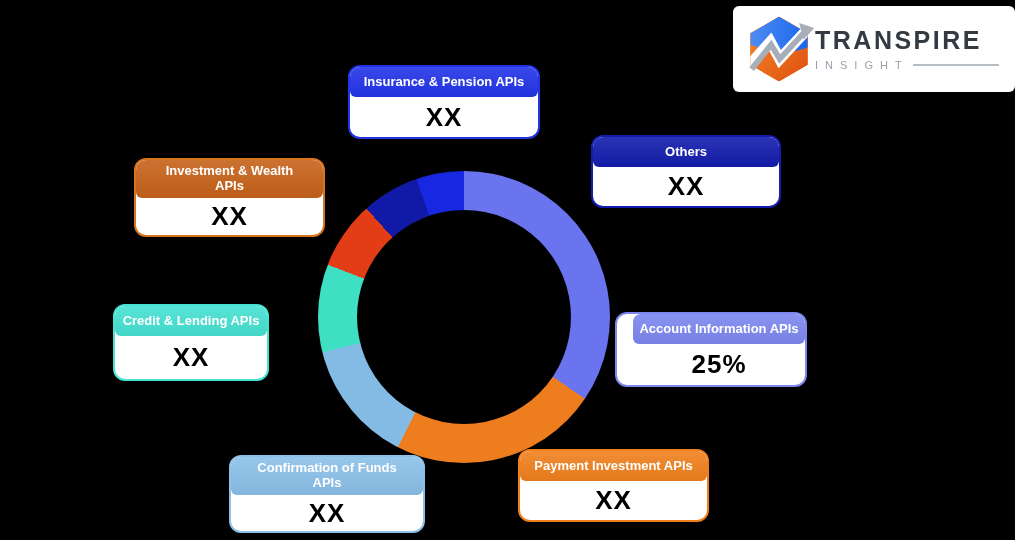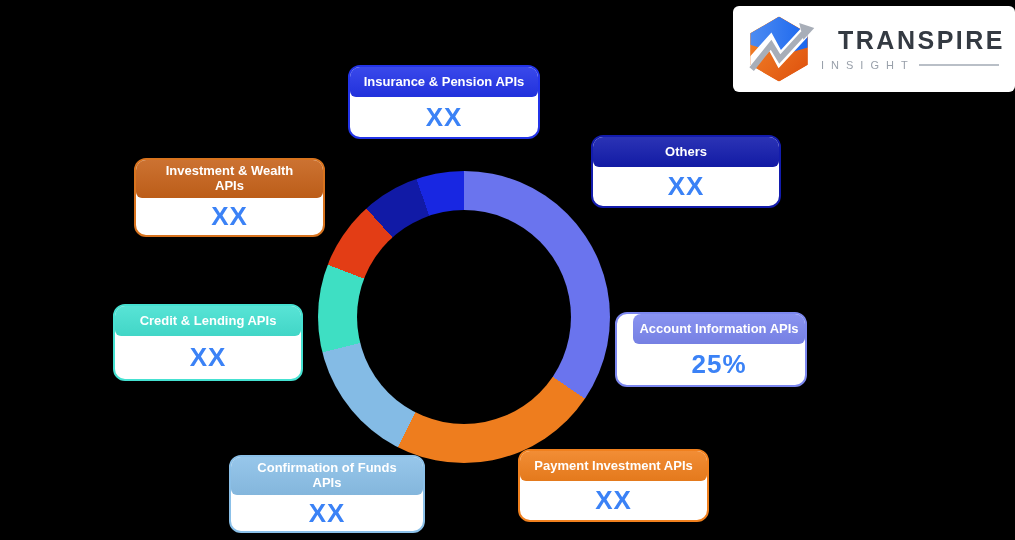--- a/index.html
+++ b/index.html
@@ -8,21 +8,21 @@
     font-family:"Liberation Sans",sans-serif;
   }
 
   
   .logo-card{
     position:absolute;left:733px;top:6px;width:282px;height:86px;
     background:#ffffff;border-radius:6px;display:flex;align-items:center;
     padding:0 10px 0 10px;box-sizing:border-box;
   }
   .logo-icon{flex:none;width:72px;height:70px;}
-  .logo-text{flex:1;margin-left:6px;display:flex;flex-direction:column;justify-content:center;text-align:right;}
+  .logo-text{flex:1;display:flex;flex-direction:column;justify-content:center;}
   .brand{font-size:25px;font-weight:700;letter-spacing:2.5px;color:#343a42;line-height:1.05;}
   .sub-row{display:flex;align-items:center;margin-top:5px;}
   .sub{font-size:11px;font-weight:400;letter-spacing:7px;color:#99a0aa;}
   .rule{flex:1;height:2px;background:#b9bfc7;margin-left:4px;margin-right:6px;}
 
   
   .donut{
     position:absolute;left:318px;top:171px;width:292px;height:292px;border-radius:50%;
   }
   .donut-hole{
@@ -35,30 +35,30 @@
     box-sizing:border-box;display:flex;flex-direction:column;overflow:hidden;
   }
   .co-header{
     flex:none;height:30px;display:flex;align-items:center;justify-content:center;
     color:#fff;font-weight:700;font-size:13px;line-height:1.15;text-align:center;
     border-radius:8px 8px 6px 6px;
     background-image:linear-gradient(rgba(255,255,255,.10),rgba(0,0,0,.05));
   }
   .co-value{
     flex:1;display:flex;align-items:center;justify-content:center;
-    font-weight:700;font-size:26px;color:#3b82f6;letter-spacing:1px;
+    font-weight:700;font-size:26px;color:#000000;letter-spacing:1px;
   }
   .two-line .co-header{height:38px;}
   .co-investment .co-header span{display:inline-block;width:155px;}
   .co-confirmation .co-header span{display:inline-block;width:165px;}
 
   .co-insurance{left:348px;top:65px;width:192px;height:74px;}
   .co-others{left:591px;top:135px;width:190px;height:73px;}
   .co-investment{left:134px;top:158px;width:191px;height:79px;}
-  .co-credit{left:113px;top:304px;width:190px;height:77px;}
+  .co-credit{left:113px;top:304px;width:156px;height:77px;}
   .co-confirmation{left:229px;top:455px;width:196px;height:78px;}
   .co-payment{left:518px;top:449px;width:191px;height:73px;}
   .co-account{left:615px;top:312px;width:192px;height:75px;}
 </style>
 </head>
 <body>
 
 <div class="stage">
 
   <div class="donut" style="background: conic-gradient(rgb(106, 116, 238) 0deg, rgb(106, 116, 238) 124deg, rgb(238, 125, 30) 124deg, rgb(238, 125, 30) 207deg, rgb(132, 187, 229) 207deg, rgb(132, 187, 229) 256deg, rgb(62, 223, 195) 256deg, rgb(62, 223, 195) 291deg, rgb(227, 61, 21) 291deg, rgb(227, 61, 21) 318deg, rgb(17, 26, 166) 318deg, rgb(17, 26, 166) 341deg, rgb(24, 39, 226) 341deg, rgb(24, 39, 226) 360deg);">

